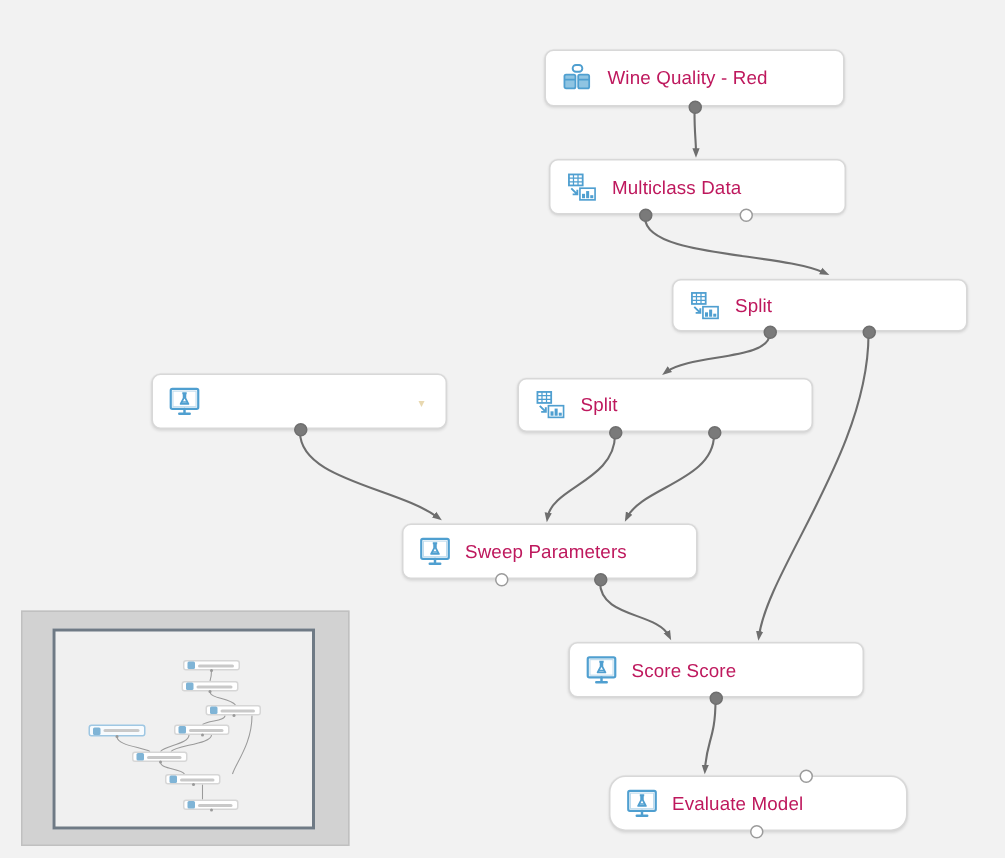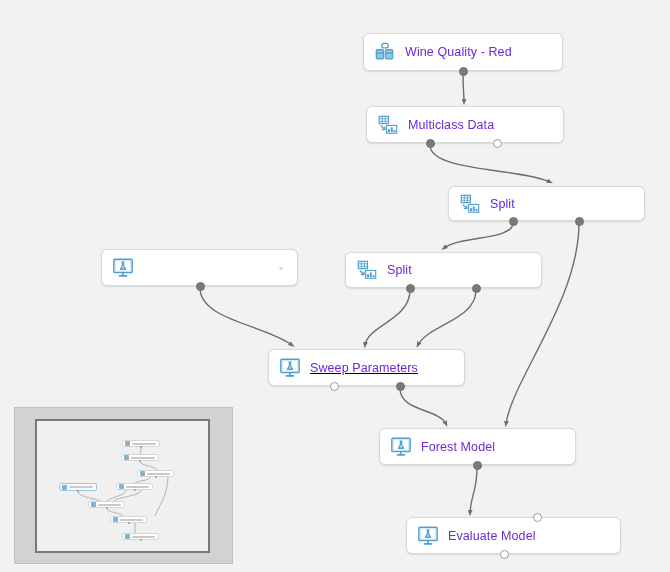--- a/index.html
+++ b/index.html
@@ -36,21 +36,21 @@
   }
   .node-icon {
     width: 22px;
     height: 22px;
     flex: 0 0 22px;
     display: block;
     margin-right: 9px;
   }
   .node-label {
     font-size: 12.5px;
-    color: #6d28d9;
+    color: #be185d;
     letter-spacing: 0.1px;
     white-space: nowrap;
     font-family: "Liberation Sans", sans-serif;
   }
   .node-caret {
     position: absolute;
     right: 14px;
     top: 50%;
     margin-top: -3px;
     font-size: 8px;
@@ -213,41 +213,41 @@
           <rect x="2.5" y="2.5" width="10" height="8" fill="#ffffff" stroke="#4f9fd0" stroke-width="1.3"></rect>
           <path d="M2.5 5.2 H12.5 M5.8 2.5 V10.5 M9.1 2.5 V10.5 M2.5 7.9 H12.5" stroke="#4f9fd0" stroke-width="0.9"></path>
           <path d="M4.2 12.6 L8.6 17.0 M8.6 13.6 V17.0 H5.2" stroke="#4f9fd0" stroke-width="1.4" fill="none"></path>
           <rect x="10.5" y="12.5" width="11" height="8.5" fill="#ffffff" stroke="#4f9fd0" stroke-width="1.2"></rect>
           <rect x="12" y="16.6" width="2.2" height="3.2" fill="#4f9fd0"></rect>
           <rect x="15" y="14.6" width="2.2" height="5.2" fill="#4f9fd0"></rect>
           <rect x="18" y="17.6" width="2.2" height="2.2" fill="#4f9fd0"></rect>
         </svg>
         <span class="node-label">Split</span>
       </div>
-      <div class="node" style="left: 268px; top: 349px; width: 197px; height: 37px; text-decoration: underline;">
+      <div class="node" style="left: 268px; top: 349px; width: 197px; height: 37px;">
         <svg viewBox="0 0 24 24" class="node-icon">
           <rect x="2" y="2.5" width="20" height="14.5" rx="1.2" fill="#ffffff" stroke="#4f9fd0" stroke-width="1.6"></rect>
           <rect x="3.6" y="4.1" width="16.8" height="11.3" fill="#ffffff" stroke="#bfdcee" stroke-width="0.8"></rect>
           <path d="M10.4 5.6 H13.6 M11.4 5.6 V9.2 L9.2 13.4 H14.8 L12.6 9.2 V5.6" fill="#ffffff" stroke="#4f9fd0" stroke-width="1.35" stroke-linejoin="round"></path>
           <path d="M9.9 12.0 H14.1" stroke="#4f9fd0" stroke-width="1.1"></path>
           <path d="M12 17.0 V19.4 M8.2 20.6 H15.8" stroke="#4f9fd0" stroke-width="1.8" stroke-linecap="round"></path>
         </svg>
         <span class="node-label">Sweep Parameters</span>
       </div>
       <div class="node" style="left: 379px; top: 428px; width: 197px; height: 37px;">
         <svg viewBox="0 0 24 24" class="node-icon">
           <rect x="2" y="2.5" width="20" height="14.5" rx="1.2" fill="#ffffff" stroke="#4f9fd0" stroke-width="1.6"></rect>
           <rect x="3.6" y="4.1" width="16.8" height="11.3" fill="#ffffff" stroke="#bfdcee" stroke-width="0.8"></rect>
           <path d="M10.4 5.6 H13.6 M11.4 5.6 V9.2 L9.2 13.4 H14.8 L12.6 9.2 V5.6" fill="#ffffff" stroke="#4f9fd0" stroke-width="1.35" stroke-linejoin="round"></path>
           <path d="M9.9 12.0 H14.1" stroke="#4f9fd0" stroke-width="1.1"></path>
           <path d="M12 17.0 V19.4 M8.2 20.6 H15.8" stroke="#4f9fd0" stroke-width="1.8" stroke-linecap="round"></path>
         </svg>
-        <span class="node-label">Forest Model</span>
-      </div>
-      <div class="node" style="left: 406px; top: 517px; width: 215px; height: 37px;">
+        <span class="node-label">Score Score</span>
+      </div>
+      <div class="node" style="left: 406px; top: 517px; width: 199px; height: 37px; border-radius: 11px;">
         <svg viewBox="0 0 24 24" class="node-icon">
           <rect x="2" y="2.5" width="20" height="14.5" rx="1.2" fill="#ffffff" stroke="#4f9fd0" stroke-width="1.6"></rect>
           <rect x="3.6" y="4.1" width="16.8" height="11.3" fill="#ffffff" stroke="#bfdcee" stroke-width="0.8"></rect>
           <path d="M10.4 5.6 H13.6 M11.4 5.6 V9.2 L9.2 13.4 H14.8 L12.6 9.2 V5.6" fill="#ffffff" stroke="#4f9fd0" stroke-width="1.35" stroke-linejoin="round"></path>
           <path d="M9.9 12.0 H14.1" stroke="#4f9fd0" stroke-width="1.1"></path>
           <path d="M12 17.0 V19.4 M8.2 20.6 H15.8" stroke="#4f9fd0" stroke-width="1.8" stroke-linecap="round"></path>
         </svg>
         <span class="node-label">Evaluate Model</span>
       </div>
     </div>

